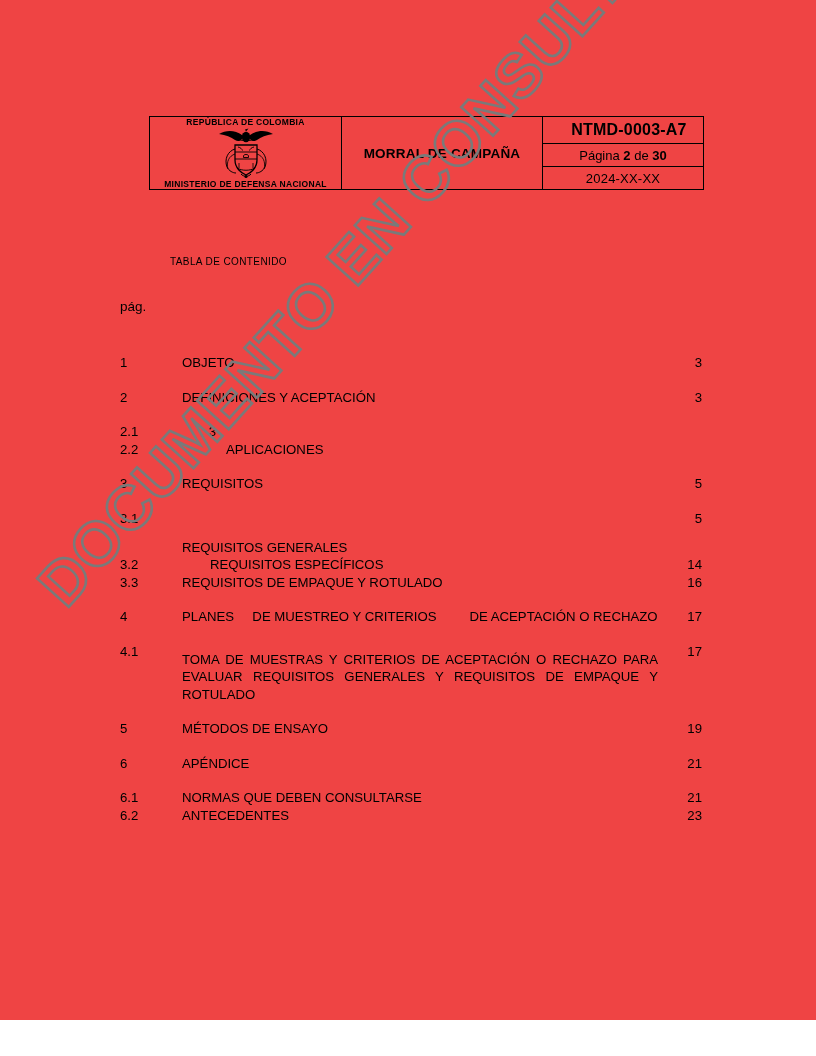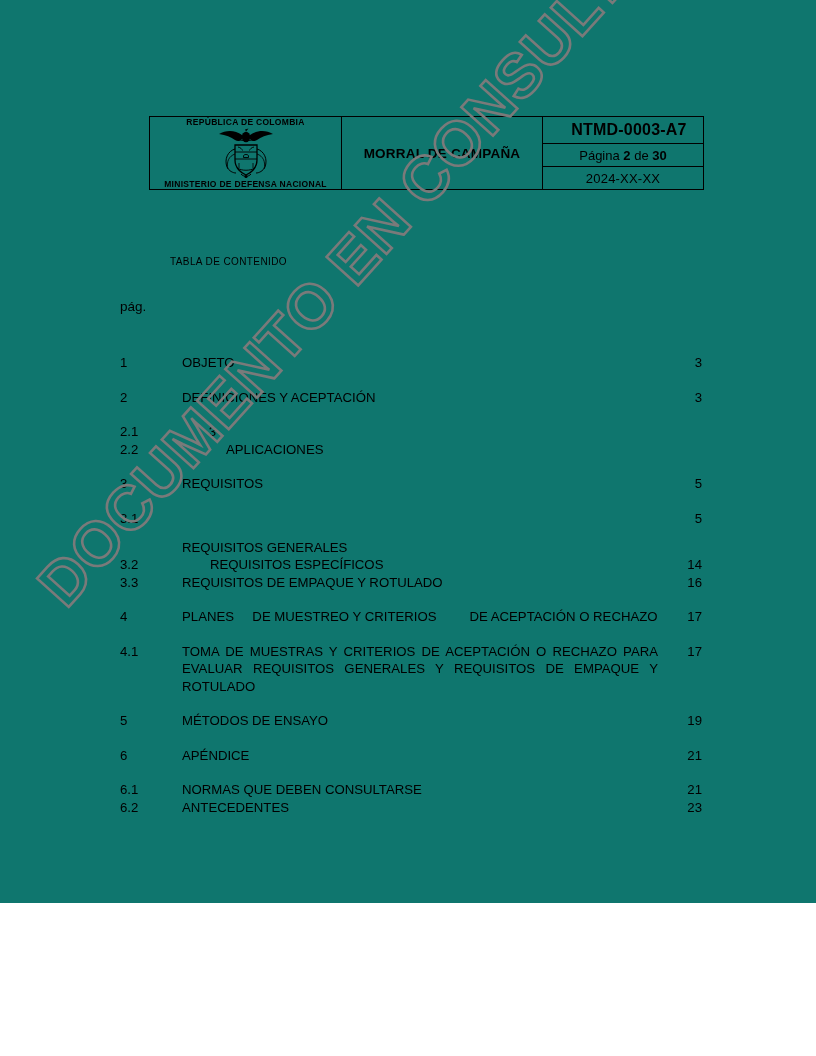--- a/index.html
+++ b/index.html
@@ -7,22 +7,22 @@
     padding: 0;
     background: #ffffff;
   }
   body {
     font-family: "Liberation Sans", sans-serif;
     color: #000000;
   }
   .page {
     position: relative;
     width: 816px;
-    height: 903px;
-    background: #0f766e;
+    height: 1020px;
+    background: #ef4444;
     overflow: hidden;
     text-decoration: underline;
   }
 
   
   .header-table {
     position: absolute;
     left: 149px;
     top: 116px;
     width: 551px;
@@ -113,20 +113,21 @@
     flex: 0 0 62px;
     white-space: nowrap;
   }
   .toc-text {
     flex: 1 1 auto;
     padding-right: 10px;
   }
   .toc-text.justify {
     text-align: justify;
     text-align-last: left;
+    margin-top: 8px;
   }
   .toc-page {
     width: 34px;
     flex: 0 0 34px;
     text-align: right;
     white-space: nowrap;
   }
 
   
   .watermark {

